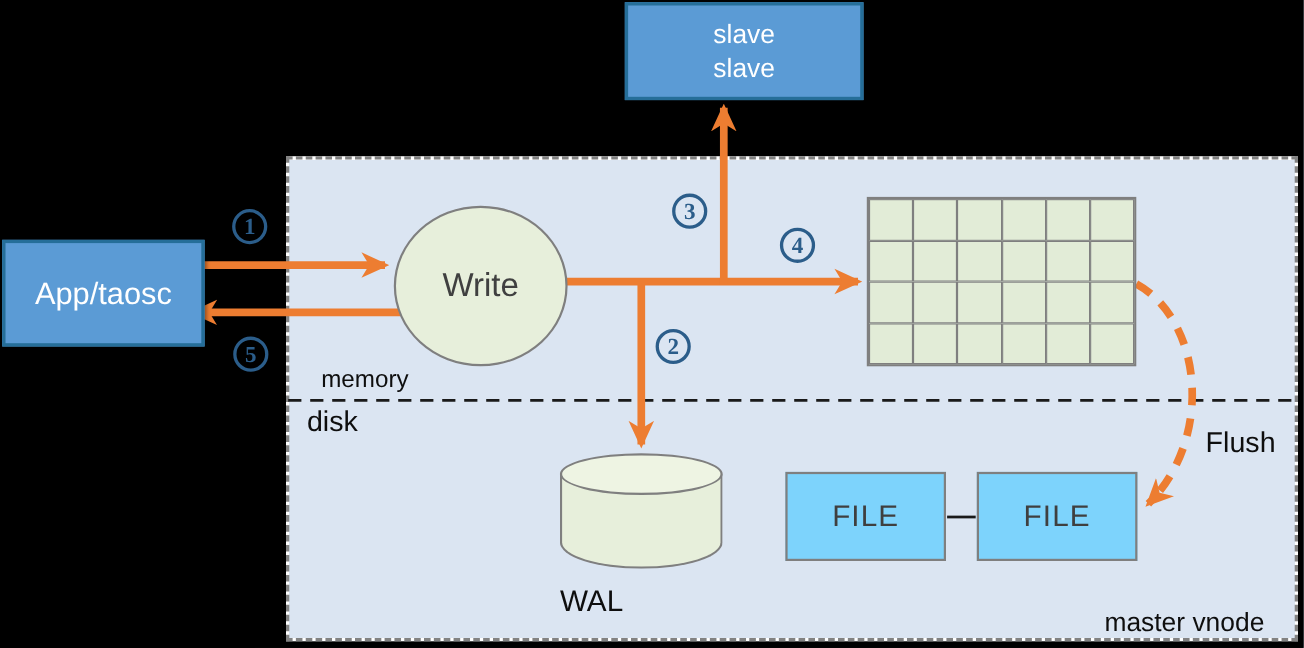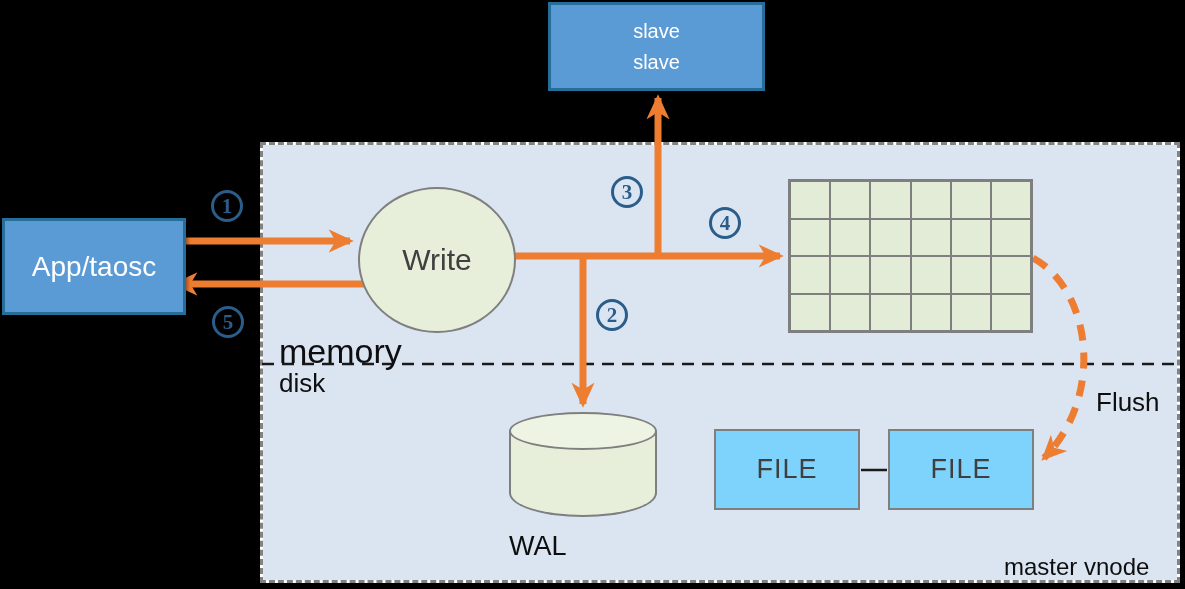--- a/index.html
+++ b/index.html
@@ -24,21 +24,21 @@
 
   svg.arrows { left: 0; top: 0; pointer-events: none; }
 
   .blue-box {
     background: #5b9bd5; border: 3px solid #256e99; box-sizing: border-box;
     display: flex; flex-direction: column; align-items: center; justify-content: center;
     color: #ffffff; text-align: center;
     box-shadow: 2px 2px 3px rgba(0,0,0,0.35);
   }
   #app-box   { left: 2px;   top: 218px; width: 184px; height: 97px; font-size: 28px; }
-  #slave-box { left: 548px; top: 2px;   width: 217px; height: 89px; font-size: 20px; line-height: 31px; }
+  #slave-box { left: 568px; top: 2px;   width: 217px; height: 89px; font-size: 24px; line-height: 31px; }
 
   #write-ellipse {
     left: 358px; top: 187px; width: 158px; height: 146px;
     background: #e7efdb; border: 2px solid #7f7f7f; border-radius: 50%;
     box-sizing: border-box; display: flex; align-items: center; justify-content: center;
     font-size: 30px; color: #404040;
   }
 
   #memtable-grid {
     left: 788px; top: 179px; width: 245px; height: 154px;
@@ -61,21 +61,21 @@
   .file-box {
     top: 429px; width: 146px; height: 81px;
     background: #7dd3fc; border: 2px solid #7f7f7f; box-sizing: border-box;
     display: flex; align-items: center; justify-content: center;
     font-size: 27px; color: #3f3f3f; letter-spacing: 1px;
   }
   #file-box-1 { left: 714px; }
   #file-box-2 { left: 888px; }
 
   .plain-label { color: #0e0e0e; }
-  #memory-label { left: 279px;  top: 332px; font-size: 34px; }
+  #memory-label { left: 292px;  top: 332px; font-size: 22px; }
   #disk-label   { left: 279px;  top: 368px; font-size: 26px; }
   #flush-label  { left: 1096px; top: 387px; font-size: 26px; }
   #master-vnode-label { left: 1004px; top: 553px; font-size: 24px; }
 
   .step-badge {
     width: 32px; height: 32px; border: 3px solid #2b5d8a; border-radius: 50%;
     color: #2b5d8a; box-sizing: border-box;
     display: flex; align-items: center; justify-content: center;
     font-family: "Liberation Serif", "DejaVu Serif", serif;
     font-size: 21px; font-weight: 600;

